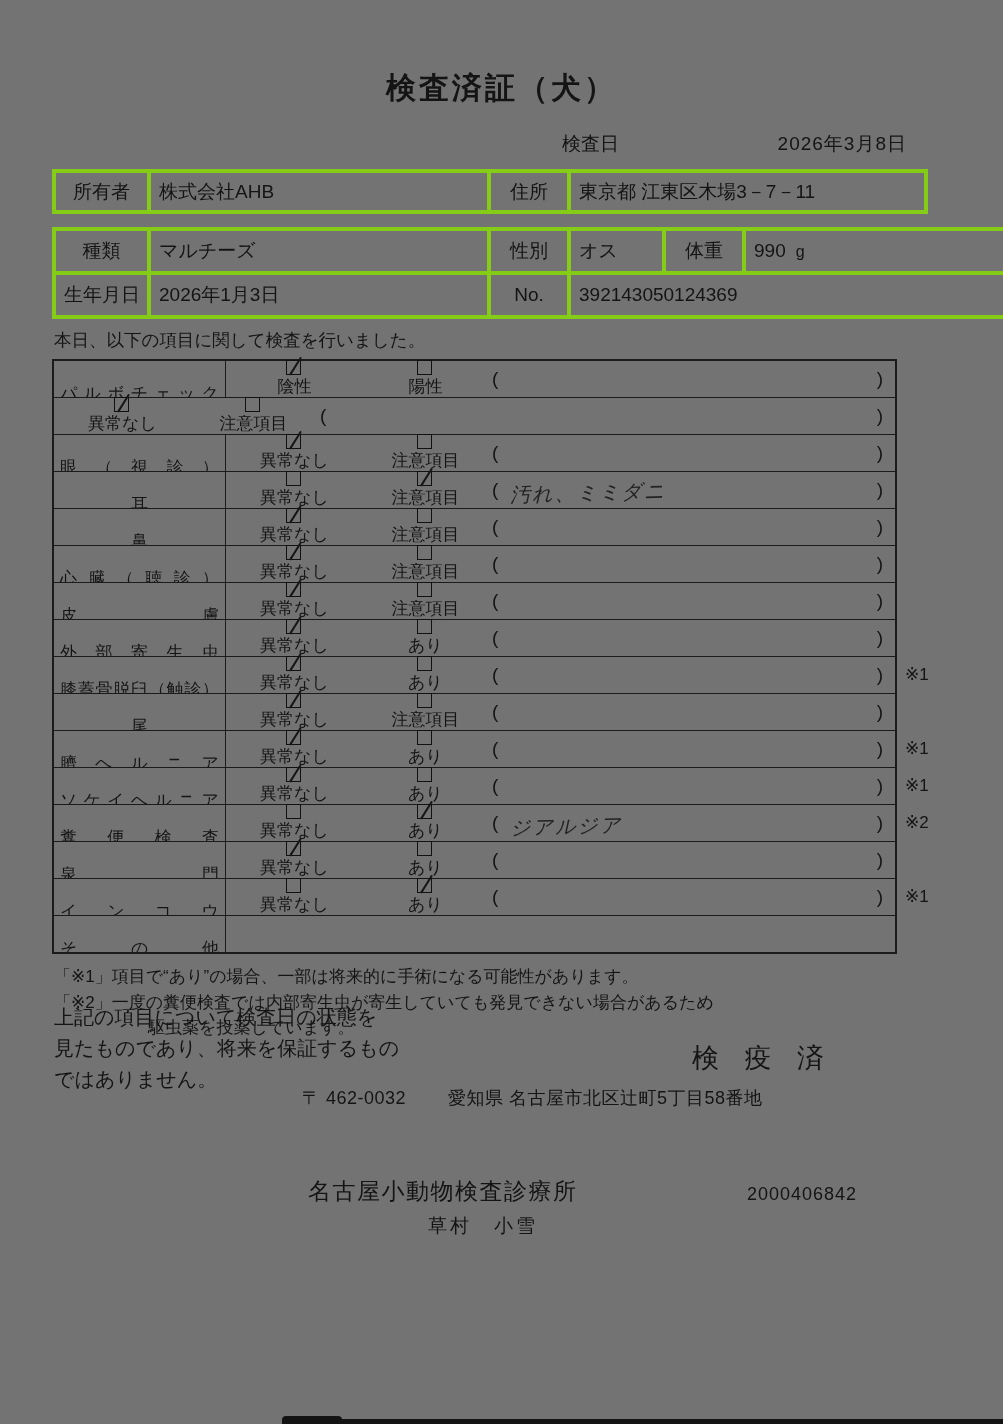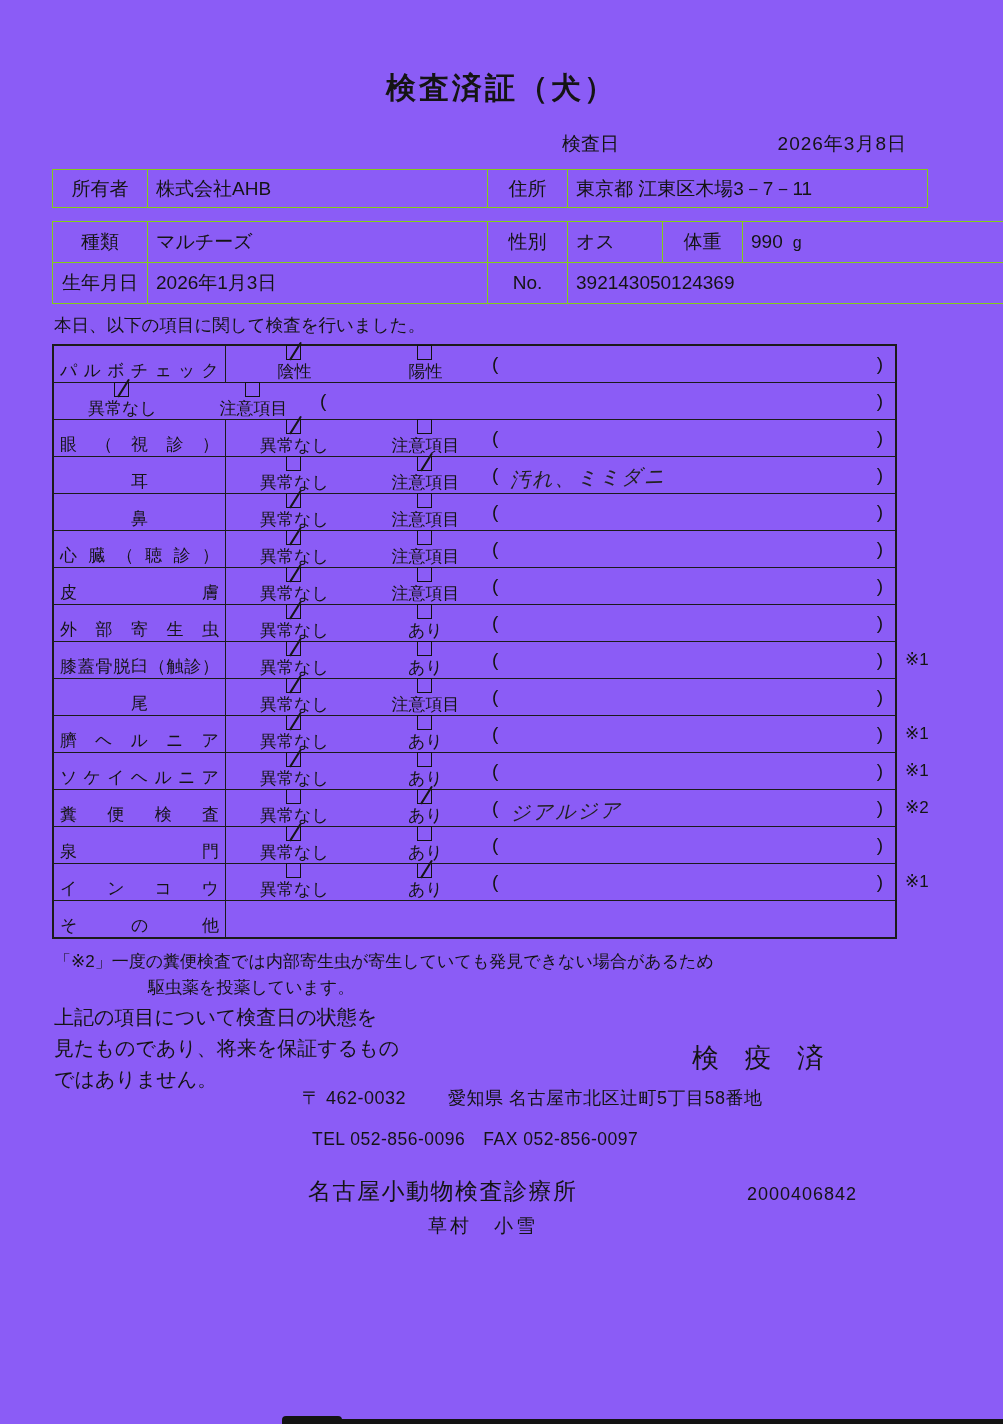--- a/index.html
+++ b/index.html
@@ -4,21 +4,21 @@
 <style>
   html,body { margin:0; padding:0; }
   body {
     width:1003px; height:1424px;
     background:#ffffff;
     font-family:"Liberation Sans","DejaVu Sans",sans-serif;
     color:#141414;
     position:relative;
     overflow:hidden;
   }
-  .page { position:absolute; inset:0; background:#8b5cf6; }
+  .page { position:absolute; inset:0; background:#737373; }
 
   .doc-title {
     margin:68px 0 0 0;
     text-align:center;
     font-size:30px;
     font-weight:bold;
     letter-spacing:3px;
   }
 
   .date-row {
@@ -29,21 +29,21 @@
     align-items:flex-end;
   }
   .date-row .date-value { margin-left:auto; margin-right:96px; letter-spacing:1px; }
 
   table.doc-table {
     border-collapse:collapse;
     margin-left:52px;
     table-layout:fixed;
   }
   table.doc-table td {
-    border:1px solid #84cc16;
+    border:4px solid #84cc16;
     font-size:19px;
     padding:0 8px;
     overflow:hidden;
     white-space:nowrap;
   }
   .owner-table { margin-top:12px; width:876px; }
   .owner-table td { height:37px; }
   .info-table  { margin-top:13px; width:960px; }
   .info-table td { height:40px; }
   td.lbl { text-align:center; padding:0 2px; }
@@ -66,21 +66,21 @@
     height:36px;
     border-top:1.6px solid #1b1b1b;
     position:relative;
     align-items:stretch;
   }
   .irow:first-child { border-top:none; }
   .cell-label {
     width:172px;
     box-sizing:border-box;
     border-right:1.6px solid #1b1b1b;
-    padding:8px 6px;
+    padding:16px 6px;
     font-size:17px;
     line-height:34px;
     text-align:justify;
     text-align-last:justify;
     overflow:hidden;
     white-space:nowrap;
   }
   .cell-label.center { text-align:center; text-align-last:center; }
   .cell-opts { flex:1; display:flex; align-items:center; }
   .opt { display:flex; align-items:center; box-sizing:border-box;flex-direction:column; }
@@ -576,36 +576,36 @@
           <span class="paren">(</span>
           <span class="note handwrite"></span>
           <span class="paren">)</span>
         </span>
       </div>
       <div class="mark"></div>
     </div>
   </div>
 
   <div class="footnotes">
+    <div>「※1」項目で“あり”の場合、一部は将来的に手術になる可能性があります。</div>
     <div>「※2」一度の糞便検査では内部寄生虫が寄生していても発見できない場合があるため</div>
     <div class="fn-indent">駆虫薬を投薬しています。</div>
   </div>
 
   <div class="disclaimer">上記の項目について検査日の状態を
 見たものであり、将来を保証するもの
 ではありません。</div>
 
   <div class="quarantine">検 疫 済</div>
 
   <div class="addr-line">
     <span>〒 462-0032</span>
     <span>愛知県 名古屋市北区辻町5丁目58番地</span>
   </div>
 
-  <div class="tel-line">TEL 052-856-0096　FAX 052-856-0097</div>
 
   <div class="clinic-name">名古屋小動物検査診療所</div>
 
   <div class="vet-name">草村　小雪</div>
 
   <div class="serial">2000406842</div>
 
   <div class="scan-artifact-bottom"></div>
 
 </div>

